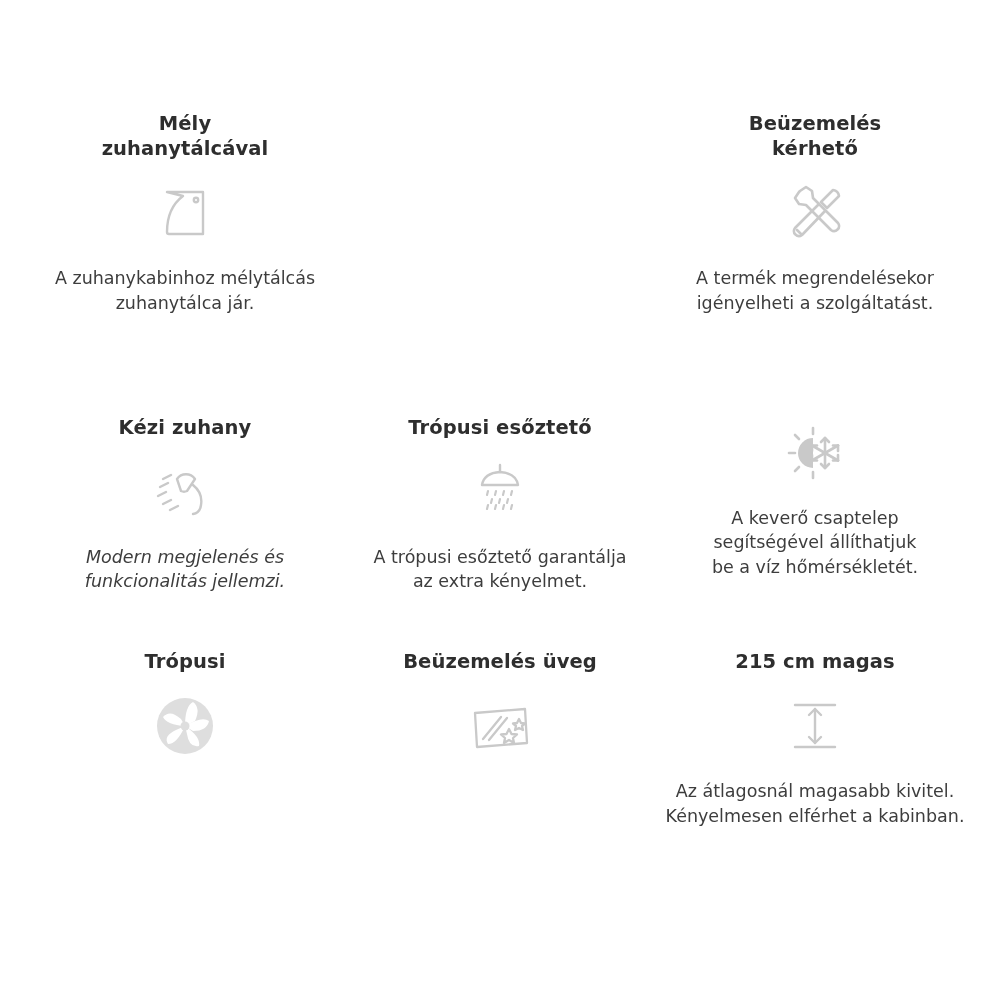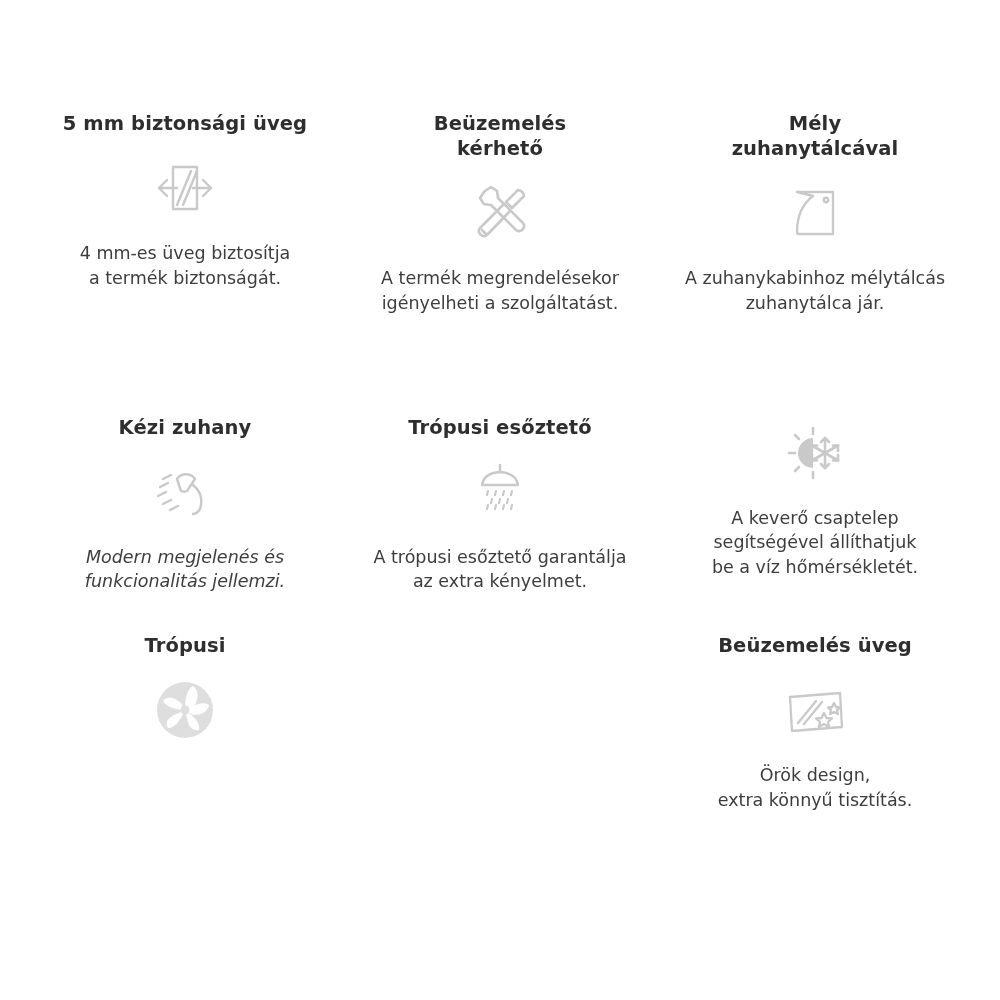--- a/index.html
+++ b/index.html
@@ -23,21 +23,21 @@
     flex-direction: column;
     justify-content: flex-start;
   }
   .grid-row {
     display: flex;
     flex-direction: row;
     justify-content: space-between;
     align-items: flex-start;
   }
   .row-1 { margin-bottom: 100px; }
-  .row-2 { margin-bottom: 40px; }
+  .row-2 { margin-bottom: 56px; }
   .feature {
     width: 310px;
     display: flex;
     flex-direction: column;
     align-items: center;
     text-align: center;
   }
   .feature-title {
     font-size: 19.5px;
     font-weight: bold;
@@ -63,69 +63,51 @@
   }
   svg { display: block; }
 </style>
 </head>
 <body>
 
 <div class="sheet">
 
   <div class="grid-row row-1">
 
-    <div class="feature">
-      <div class="feature-title">5 mm biztonsági üveg</div>
-      <div class="feature-icon">
-        <svg width="84" height="70" viewBox="0 0 84 70">
-          <g fill="none" stroke="#c9c9c9" stroke-width="2.4" stroke-linecap="round" stroke-linejoin="round">
-            <path d="M30 14 L54 14 L54 56 L30 56 Z"></path>
-            <path d="M34 52 L48 18"></path>
-            <path d="M40 52 L54 18"></path>
-            <path d="M16 35 L34 35"></path>
-            <path d="M24 27 L16 35 L24 43"></path>
-            <path d="M50 35 L68 35"></path>
-            <path d="M60 27 L68 35 L60 43"></path>
-          </g>
-        </svg>
-      </div>
-      <div class="feature-desc" style="white-space: pre-line;">4 mm-es üveg biztosítja
-a termék biztonságát.</div>
+
+    <div class="feature">
+      <div class="feature-title" style="white-space: pre-line;">Mély
+zuhanytálcával</div>
+      <div class="feature-icon">
+        <svg width="84" height="70" viewBox="0 0 84 70">
+          <g fill="none" stroke="#c9c9c9" stroke-width="2.4" stroke-linecap="round" stroke-linejoin="round">
+            <path d="M24 14 L60 14 L60 56 L26 56 A2 2 0 0 1 24 54 Q24 30 40 18 Z"></path>
+            <circle cx="53" cy="22" r="2.2"></circle>
+          </g>
+        </svg>
+      </div>
+      <div class="feature-desc" style="white-space: pre-line;">A zuhanykabinhoz mélytálcás
+zuhanytálca jár.</div>
     </div>
 
     <div class="feature">
       <div class="feature-title" style="white-space: pre-line;">Beüzemelés
 kérhető</div>
       <div class="feature-icon">
         <svg width="84" height="70" viewBox="0 0 84 70">
           <g fill="none" stroke="#c9c9c9" stroke-width="2.6" stroke-linecap="round" stroke-linejoin="round">
             <path d="M26 14 L22 20 L26 26 L33 27 L58 52 A5 5 0 0 0 65 45 L40 20 L39 13 L33 9 L27 13 Z"></path>
             <path d="M60 12 L48 24 L54 30 L66 18 A7 7 0 0 0 60 12 Z"></path>
             <path d="M46 26 L22 50 A5 5 0 0 0 29 57 L52 33"></path>
             <path d="M24 52 L28 56"></path>
           </g>
         </svg>
       </div>
       <div class="feature-desc" style="white-space: pre-line;">A termék megrendelésekor
 igényelheti a szolgáltatást.</div>
-    </div>
-
-    <div class="feature">
-      <div class="feature-title" style="white-space: pre-line;">Mély
-zuhanytálcával</div>
-      <div class="feature-icon">
-        <svg width="84" height="70" viewBox="0 0 84 70">
-          <g fill="none" stroke="#c9c9c9" stroke-width="2.4" stroke-linecap="round" stroke-linejoin="round">
-            <path d="M24 14 L60 14 L60 56 L26 56 A2 2 0 0 1 24 54 Q24 30 40 18 Z"></path>
-            <circle cx="53" cy="22" r="2.2"></circle>
-          </g>
-        </svg>
-      </div>
-      <div class="feature-desc" style="white-space: pre-line;">A zuhanykabinhoz mélytálcás
-zuhanytálca jár.</div>
     </div>
 
   </div>
 
   <div class="grid-row row-2">
 
     <div class="feature">
       <div class="feature-title">Kézi zuhany</div>
       <div class="feature-icon">
         <svg width="84" height="70" viewBox="0 0 84 70">
@@ -233,20 +215,34 @@
         <svg width="90" height="70" viewBox="0 0 90 70">
           <g fill="none" stroke="#c9c9c9" stroke-width="2.3" stroke-linecap="round" stroke-linejoin="round">
             <path d="M20 22 L70 18 L72 52 L22 56 Z"></path>
             <path d="M28 48 L46 26"></path>
             <path d="M34 49 L52 27"></path>
             <path d="M54 38 L56.5 43 L62 43.5 L58 47 L59 52 L54 49 L49 52 L50 47 L46 43.5 L51.5 43 Z"></path>
             <path d="M64 28 L66 32 L70 32.5 L67 35 L68 39 L64 37 L60 39 L61 35 L58 32.5 L62 32 Z"></path>
           </g>
         </svg>
       </div>
-      <div class="feature-desc" style="white-space: pre-line;">Örök design,
-extra könnyű tisztítás.</div>
-    </div>
-
+    </div>
+
+    <div class="feature">
+      <div class="feature-title">215 cm magas</div>
+      <div class="feature-icon">
+        <svg width="84" height="70" viewBox="0 0 84 70">
+          <g fill="none" stroke="#c9c9c9" stroke-width="2.4" stroke-linecap="round" stroke-linejoin="round">
+            <path d="M22 14 L62 14"></path>
+            <path d="M22 56 L62 56"></path>
+            <path d="M42 18 L42 52"></path>
+            <path d="M36 24 L42 18 L48 24"></path>
+            <path d="M36 46 L42 52 L48 46"></path>
+          </g>
+        </svg>
+      </div>
+      <div class="feature-desc" style="white-space: pre-line; max-width: 330px;">Az átlagosnál magasabb kivitel.
+Kényelmesen elférhet a kabinban.</div>
+    </div>
 
   </div>
 
 </div>
 
 </body></html>

